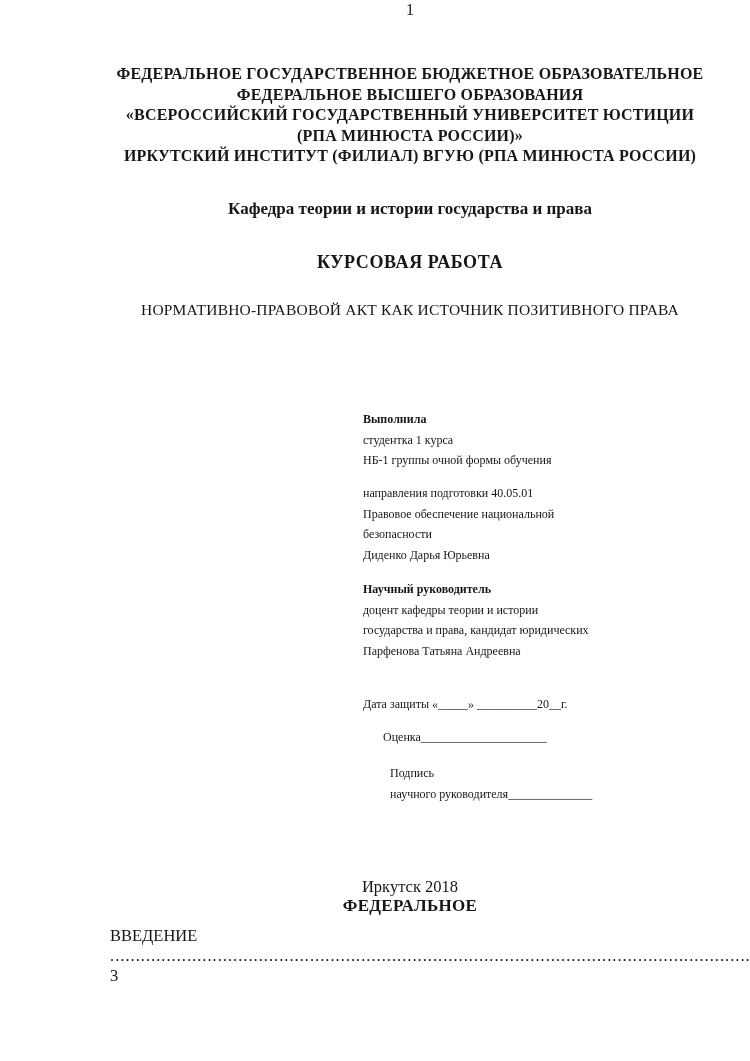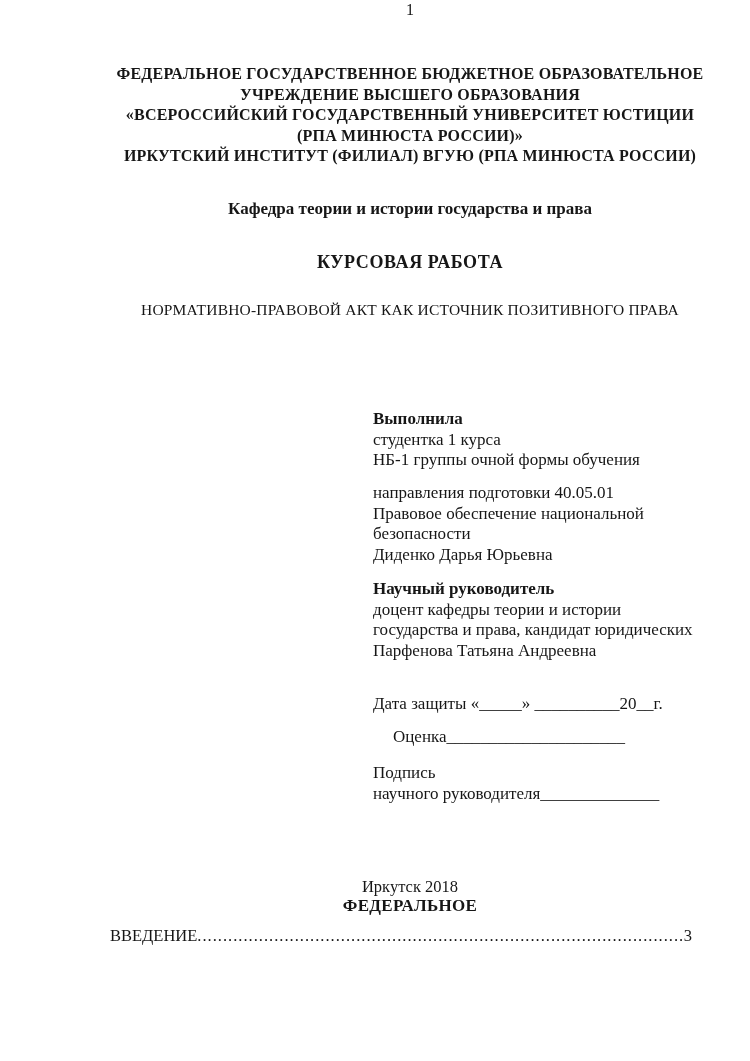--- a/index.html
+++ b/index.html
@@ -47,72 +47,73 @@
     font-size: 18px;
     letter-spacing: 0.6px;
   }
   .topic {
     top: 301px;
     font-size: 15.5px;
     letter-spacing: 0.2px;
   }
   .right-col {
     position: absolute;
-    left: 373px;
+    left: 363px;
     width: 340px;
-    font-size: 17px;
+    font-size: 12px;
     line-height: 20.7px;
   }
   .right-col div { white-space: nowrap; }
   .bold { font-weight: bold; }
   .g-author    { top: 409px; }
   .g-program   { top: 483px; font-family: Liberation Serif, serif; }
   .g-superv    { top: 579px; }
   .g-date      { top: 694px; font-family: Liberation Serif, serif; }
   .g-grade     { top: 727px; margin-left: 20px; }
-  .g-signature { top: 763px; }
+  .g-signature { top: 763px; margin-left: 27px; }
   .city-year {
     top: 877px;
     font-size: 16.5px;
   }
   .toc-title {
     top: 896px;
     font-weight: bold;
     font-size: 17px;
     letter-spacing: 0.3px;
   }
   .toc-row {
     position: absolute;
     left: 110px;
     top: 926px;
     width: 582px;
     display: flex;
     align-items: baseline;
     font-size: 16.5px;
     line-height: 20px;
+    flex-direction: column;
   }
   .toc-label { white-space: nowrap; }
   .toc-leader {
     flex: 1 1 auto;
     overflow: hidden;
     white-space: nowrap;
     letter-spacing: 1px;
   }
   .toc-page { white-space: nowrap; }
 </style>
 </head>
 <body>
 
 <div class="page">
 
   <div class="centered-block page-number">1</div>
 
   <div class="centered-block org-header">
     <div>ФЕДЕРАЛЬНОЕ ГОСУДАРСТВЕННОЕ БЮДЖЕТНОЕ ОБРАЗОВАТЕЛЬНОЕ</div>
-    <div>УЧРЕЖДЕНИЕ ВЫСШЕГО ОБРАЗОВАНИЯ</div>
+    <div>ФЕДЕРАЛЬНОЕ ВЫСШЕГО ОБРАЗОВАНИЯ</div>
     <div>«ВСЕРОССИЙСКИЙ ГОСУДАРСТВЕННЫЙ УНИВЕРСИТЕТ ЮСТИЦИИ</div>
     <div>(РПА МИНЮСТА РОССИИ)»</div>
     <div>ИРКУТСКИЙ ИНСТИТУТ (ФИЛИАЛ) ВГУЮ (РПА МИНЮСТА РОССИИ)</div>
   </div>
 
   <div class="centered-block department">Кафедра теории и истории государства и права</div>
 
   <div class="centered-block work-type">КУРСОВАЯ РАБОТА</div>
 
   <div class="centered-block topic">НОРМАТИВНО-ПРАВОВОЙ АКТ КАК ИСТОЧНИК ПОЗИТИВНОГО ПРАВА</div>

